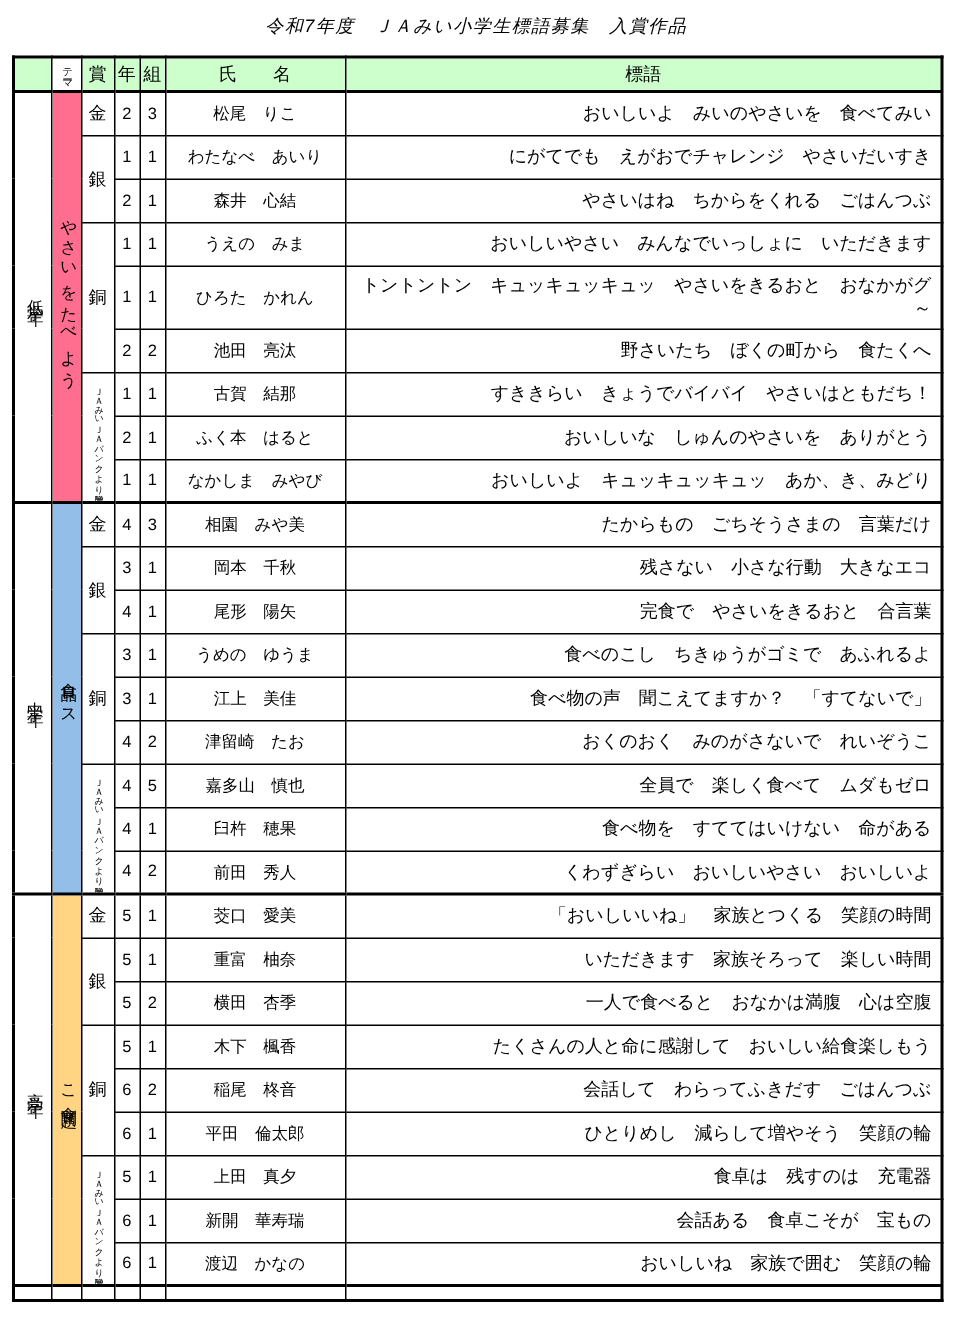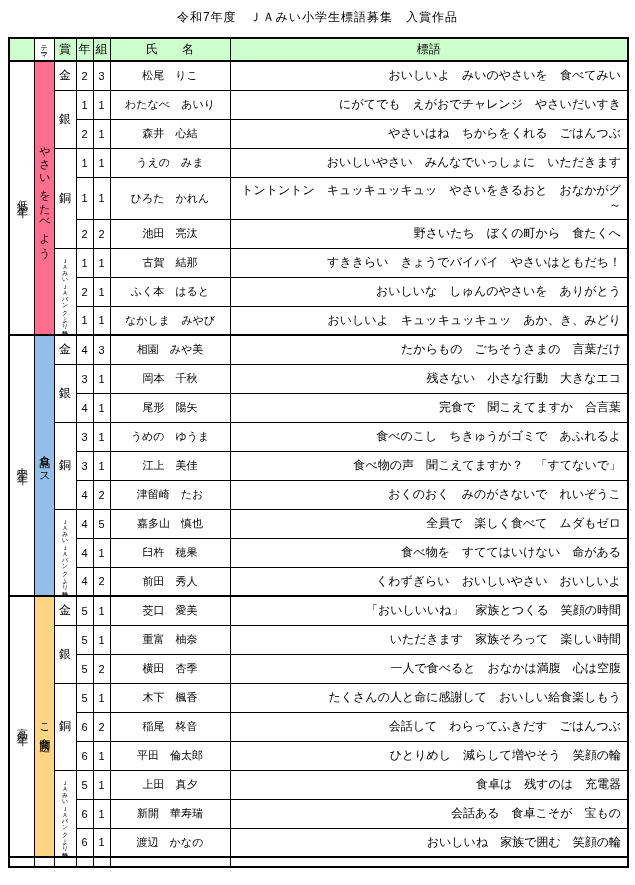--- a/index.html
+++ b/index.html
@@ -2,21 +2,21 @@
 <html><head>
 <meta charset="utf-8">
 <style>
   html,body { margin:0; padding:0; }
   body {
     width:635px; height:885px; background:#ffffff;
     font-family:"Liberation Sans","DejaVu Sans",sans-serif;
     color:#000;
   }
   .title {
-    text-align:center; padding-top:9px; font-size:12px; letter-spacing:1px;
+    text-align:center; padding-top:9px; font-size:12px; letter-spacing:1px;font-style:italic;
   }
   table.awards {
     border-collapse:collapse; table-layout:fixed;
     margin:11px 0 0 8px; width:619px;
     border:2px solid #000;
   }
   td, th {
     border:1px solid #000; padding:0; font-size:12px; font-weight:normal;
     overflow:hidden; vertical-align:middle;
   }
@@ -140,21 +140,21 @@
         <td rowspan="2" class="center">銀</td>
         <td class="num">3</td>
         <td class="num">1</td>
         <td class="name">岡本　千秋</td>
         <td class="slogan">残さない　小さな行動　大きなエコ</td>
       </tr>
       <tr class="data-row">
         <td class="num">4</td>
         <td class="num">1</td>
         <td class="name">尾形　陽矢</td>
-        <td class="slogan">完食で　聞こえてますか　合言葉</td>
+        <td class="slogan">完食で　やさいをきるおと　合言葉</td>
       </tr>
       <tr class="data-row">
         <td rowspan="3" class="center">銅</td>
         <td class="num">3</td>
         <td class="num">1</td>
         <td class="name">うめの　ゆうま</td>
         <td class="slogan">食べのこし　ちきゅうがゴミで　あふれるよ</td>
       </tr>
       <tr class="data-row">
         <td class="num">3</td>

